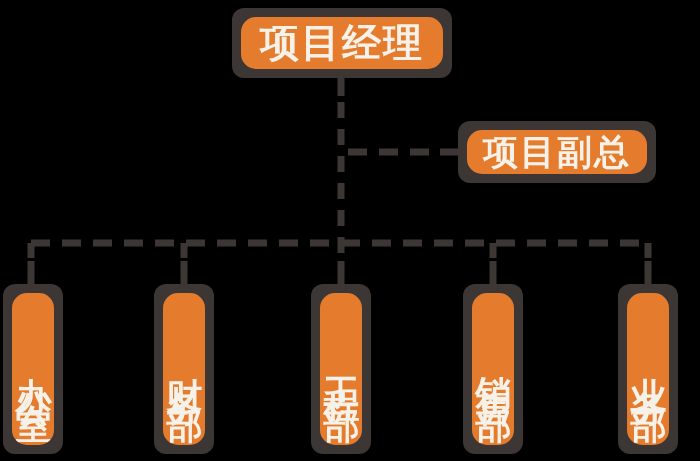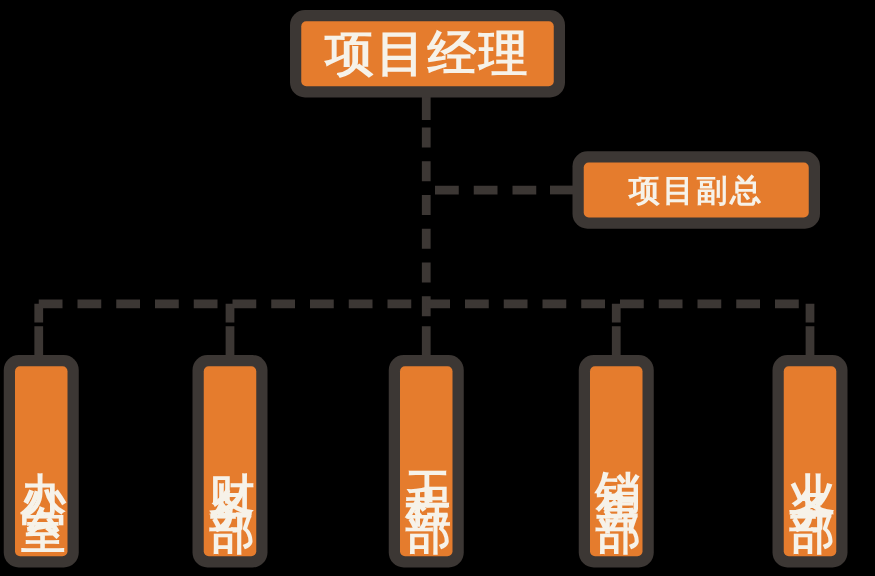--- a/index.html
+++ b/index.html
@@ -33,32 +33,32 @@
     position: absolute;
     background: #3C3734;
     border-radius: 12px;
     padding: 9px;
     box-sizing: border-box;
     display: flex;
   }
   .node .inner {
     flex: 1;
     background: #E57C2D;
-    border-radius: 4px;
+    border-radius: 15px;
     display: flex;
     align-items: center;
     justify-content: center;
     color: #F6F2E9;
     font-weight: 700;
     overflow: hidden;
   }
   .node-root   { left: 232px; top: 8px;   width: 220px; height: 70px; }
   .node-root .inner   { font-size: 39px; letter-spacing: 2px; }
   .node-deputy { left: 458px; top: 121px; width: 198px; height: 62px; }
-  .node-deputy .inner { font-size: 25px; letter-spacing: 2px; }
+  .node-deputy .inner { font-size: 35px; letter-spacing: 2px; }
   .node-dept   { top: 284px; width: 60px; height: 170px; }
   .node-dept .inner {
     font-size: 36px;
     writing-mode: vertical-lr;
     text-orientation: upright;
     letter-spacing: 14px;
   }
   .dept-1 { left: 3px;   }
   .dept-2 { left: 154px; }
   .dept-3 { left: 311px; }

